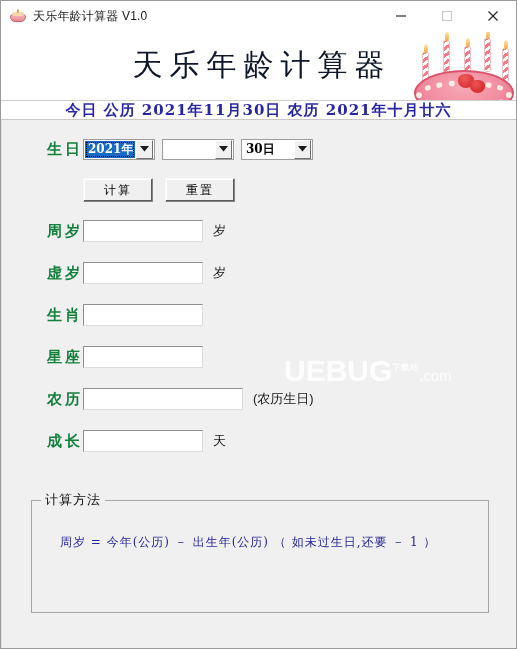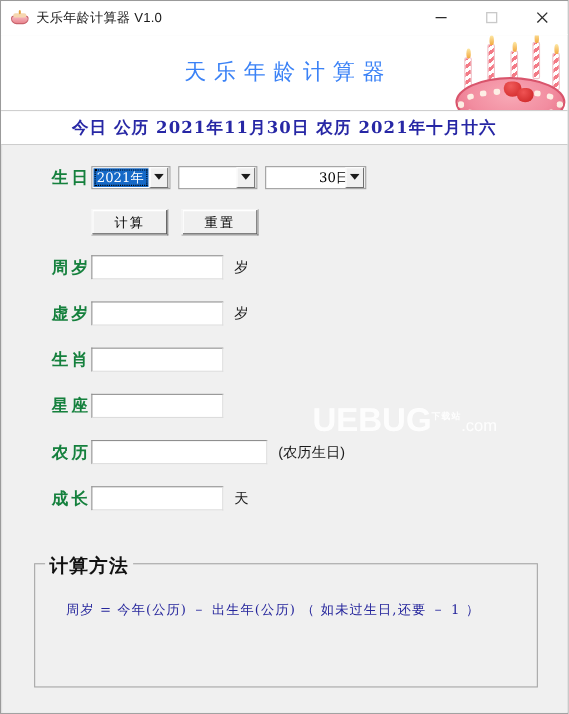--- a/index.html
+++ b/index.html
@@ -76,22 +76,22 @@
     height: 68px;
     background: #ffffff;
     flex: 0 0 auto;
     display: flex;
     align-items: center;
     justify-content: center;
     overflow: hidden;
   }
   .banner-title {
     font-family: "DejaVu Serif", "Liberation Serif", serif;
-    font-size: 20px;
-    color: #3b82f6;
+    font-size: 30px;
+    color: #0f172a;
     letter-spacing: 7px;
     padding-left: 7px;
     text-align: center;
     margin-bottom: 2px;
   }
   .cake-photo {
     position: absolute;
     right: 0; top: 0;
     width: 104px; height: 68px;
     overflow: hidden;
@@ -142,21 +142,21 @@
     border-radius: 50% 50% 40% 40%;
   }
   .c1 { left: 10px; top: 20px; }
   .c2 { left: 31px; top: 8px; }
   .c3 { left: 52px; top: 14px; }
   .c4 { left: 72px; top: 6px; }
   .c5 { left: 90px; top: 16px; }
 
   
   .todaybar {
-    height: 32px;
+    height: 20px;
     background: #ffffff;
     border-top: 1px solid #cfcfcf;
     border-bottom: 1px solid #c8c8c8;
     display: flex;
     align-items: center;
     justify-content: center;
     flex: 0 0 auto;
   }
   .todaybar-text {
     font-family: "DejaVu Serif", "Liberation Serif", serif;
@@ -222,24 +222,25 @@
   
   .combo {
     position: relative;
     height: 21px;
     background: #ffffff;
     border: 1px solid #9d9d9d;
     display: flex;
     align-items: center;
     margin-right: 7px;
     flex: 0 0 auto;
+    font-weight: bold;
   }
   .combo-year  { width: 72px; }
   .combo-month { width: 72px; padding-left: 48px; }
-  .combo-day   { width: 92px; padding-left: 44px; }
+  .combo-day   { width: 72px; }
   .combo-value {
     flex: 1 1 auto;
     font-family: "DejaVu Serif", "Liberation Serif", serif;
     font-size: 12px;
     color: #000000;
     padding-left: 4px;
     white-space: nowrap;
     overflow: hidden;
   }
   .combo-value.selected {
@@ -307,22 +308,22 @@
     left: 29px; top: 380px;
     width: 458px; height: 113px;
     border: 1px solid #a6a6a6;
     background: transparent;
   }
   .groupbox-legend {
     position: absolute;
     left: 9px; top: -10px;
     background: #f0f0f0;
     padding: 0 4px;
-    font-size: 17px;
-    font-weight: bold;
+    font-size: 13px;
+    font-weight: normal;
     color: #111111;
     letter-spacing: 1px;
     white-space: nowrap;
   }
   .formula {
     position: absolute;
     left: 28px;
     font-family: "DejaVu Serif", "Liberation Serif", serif;
     font-size: 12px;
     color: #26269c;

